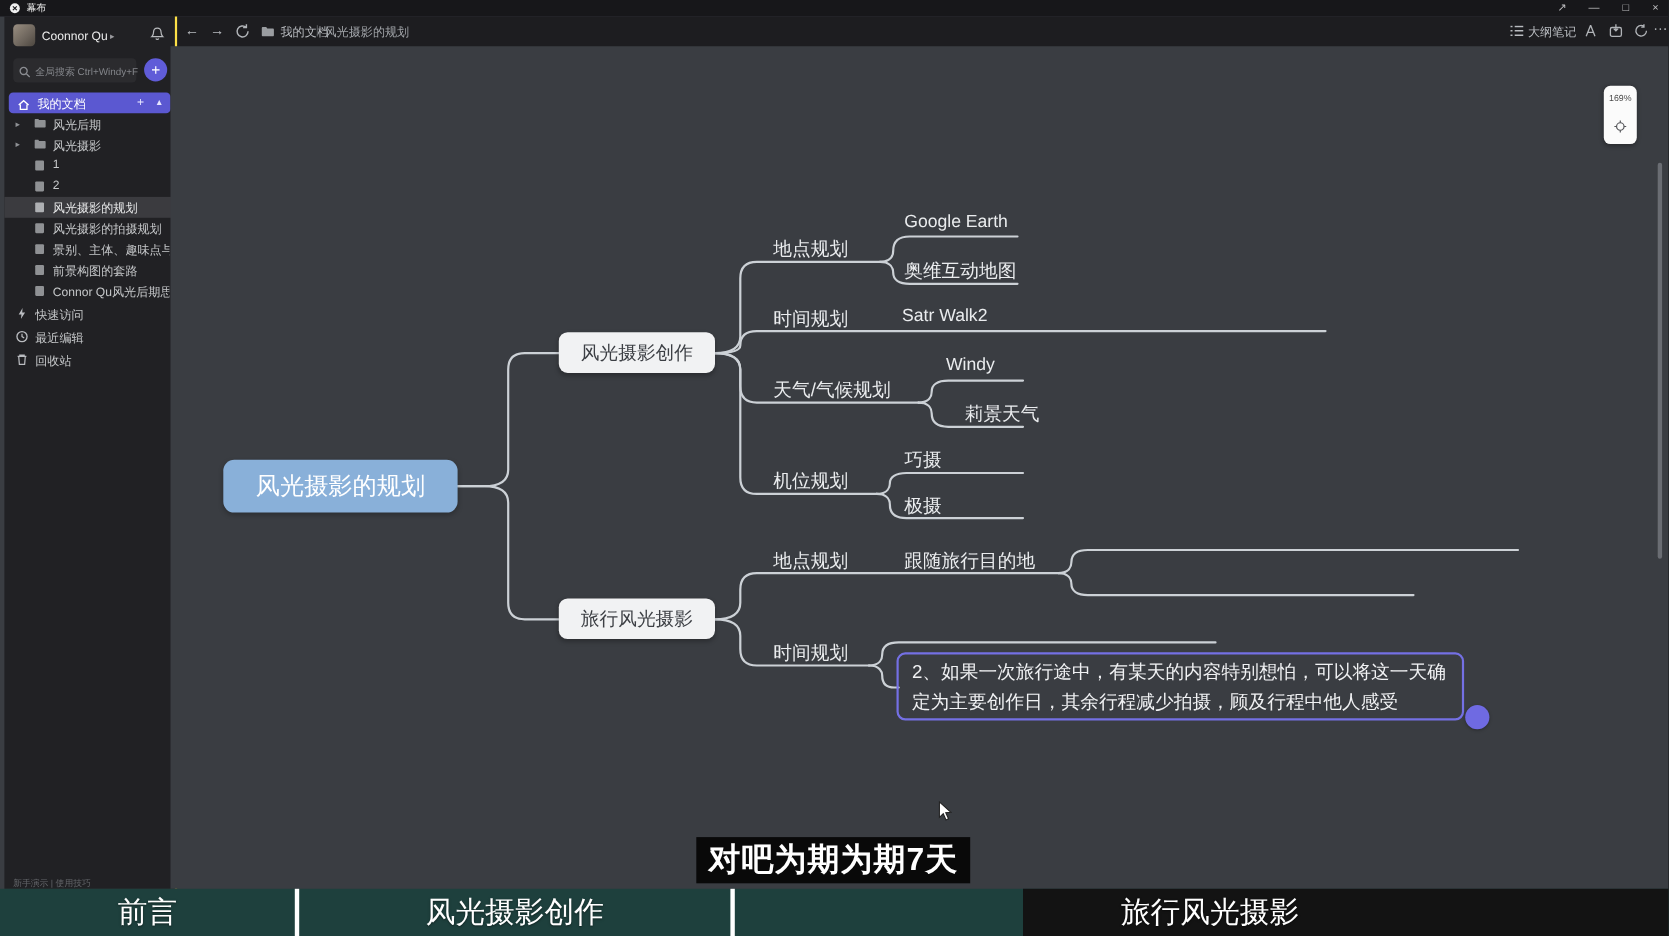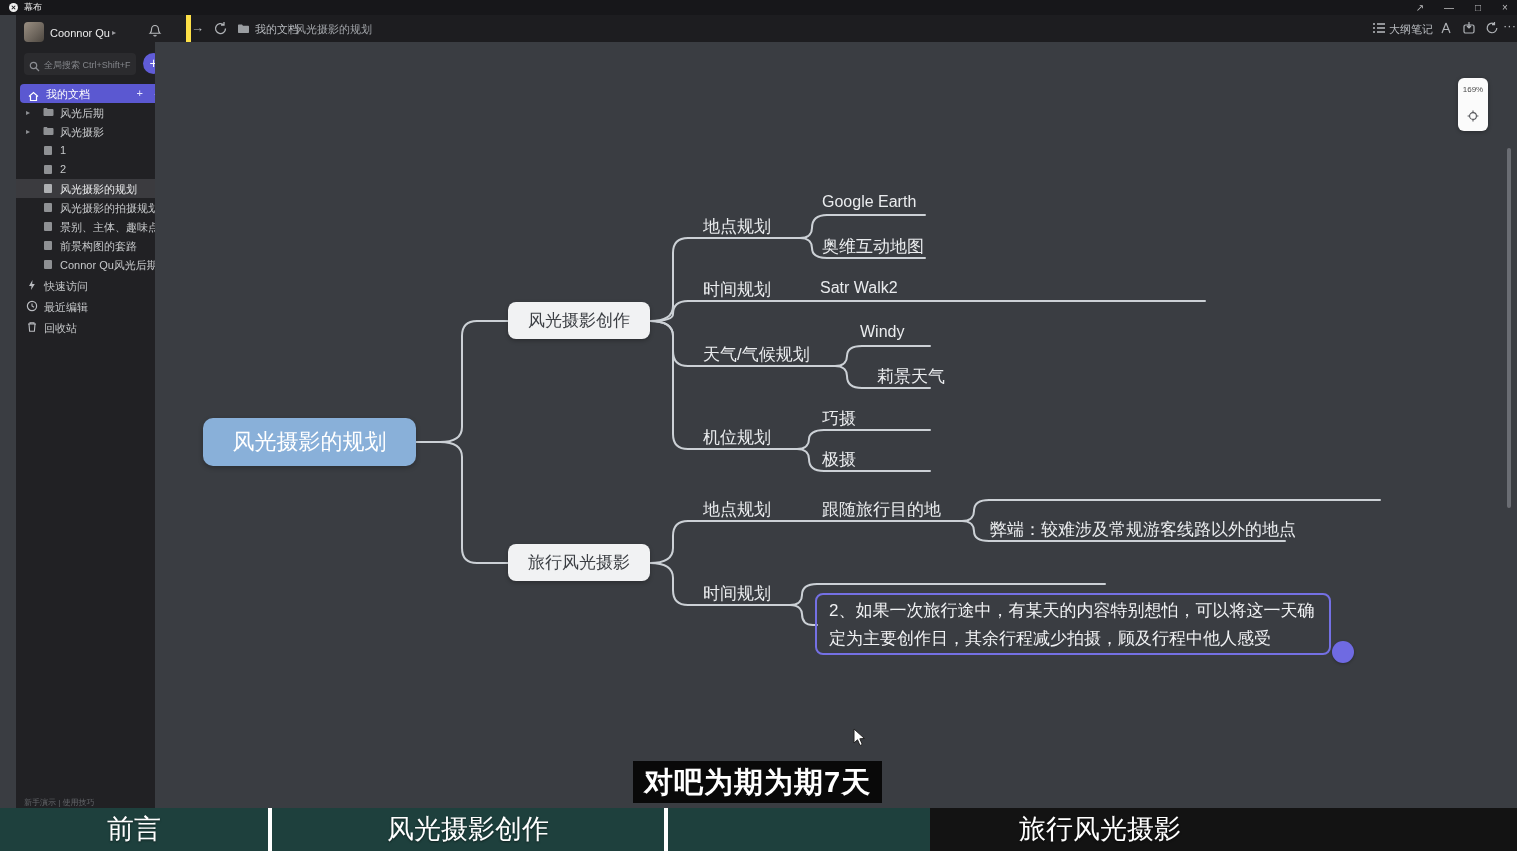--- a/index.html
+++ b/index.html
@@ -15,21 +15,21 @@
   .titlebar .appname{left:24px;top:1px;font-size:9px;}
   .wctl{top:0;height:15px;line-height:15px;font-size:10px;color:#bdbdbf;text-align:center;width:20px;}
 
   
   .toolbar{left:155px;top:15px;width:1362px;height:27px;background:#1d1d20;border-bottom:1px solid #141416;color:#b9bcc0;}
   .tbtxt{top:7px;font-size:11px;color:#b9bcc0;white-space:nowrap;}
   .tbicon{top:6px;width:15px;height:15px;color:#b0b3b7;}
   .tbicon svg{display:block;}
 
   
-  .sidebar{left:16px;top:15px;width:155px;height:793px;background:#212124;border-right:5px solid #fde047;color:#c6c8ca;padding-left:15px;}
+  .sidebar{left:4px;top:15px;width:155px;height:793px;background:#212124;border-right:2px solid #fde047;color:#c6c8ca;}
   .avatar{left:8px;top:7px;width:20px;height:20px;border-radius:4px;
           background:linear-gradient(135deg,#9a8f82,#6d655c 60%,#4c463f);}
   .uname{left:34px;top:12px;font-size:11px;color:#ececec;white-space:nowrap;}
   .ucaret{left:96px;top:13px;font-size:8px;color:#9a9a9e;}
   .bell{left:132px;top:9px;width:14px;height:14px;color:#b8babd;}
   .search{left:8px;top:38px;width:112px;height:22px;background:#2b2b2e;border-radius:4px;}
   .search .ph{position:absolute;left:20px;top:6px;font-size:9px;color:#818archive;color:#83858a;white-space:nowrap;}
   .mag{position:absolute;left:5px;top:5px;width:11px;height:11px;color:#8b8d92;}
   .addbtn{left:127px;top:38px;width:21px;height:21px;border-radius:50%;background:#605cd8;color:#fff;
           font-size:14px;line-height:21px;text-align:center;}
@@ -144,21 +144,21 @@
         </svg>
     </div>
 
     <div class="abs search">
       <span class="mag">
         <svg width="11" height="11" viewBox="0 0 11 11">
             <circle cx="4.5" cy="4.5" r="3.2" fill="none" stroke="currentColor" stroke-width="1.2"></circle>
             <path d="M7 7l3 3" stroke="currentColor" stroke-width="1.2"></path>
           </svg>
       </span>
-      <span class="ph">全局搜索 Ctrl+Shift+F</span>
+      <span class="ph">全局搜索 Ctrl+Windy+F</span>
     </div>
     <div class="abs addbtn">+</div>
 
     <div class="abs docshdr">
       <span class="hi">
         <svg width="11" height="11" viewBox="0 0 11 11">
             <path d="M1 5.5 5.5 1.5 10 5.5M2.5 5v4.5h6V5" fill="none" stroke="#fff" stroke-width="1.2"></path>
           </svg>
       </span>
       <span class="t">我的文档</span>
@@ -285,21 +285,20 @@
     <div class="abs lbl en" style="left:665px;top:237px;">Satr Walk2</div>
     <div class="abs lbl" style="left:548px;top:301px;">天气/气候规划</div>
     <div class="abs lbl en" style="left:705px;top:281px;">Windy</div>
     <div class="abs lbl" style="left:722px;top:323px;">莉景天气</div>
     <div class="abs lbl" style="left:548px;top:384px;">机位规划</div>
     <div class="abs lbl" style="left:667px;top:365px;">巧摄</div>
     <div class="abs lbl" style="left:667px;top:406px;">极摄</div>
 
     <div class="abs lbl" style="left:548px;top:456px;">地点规划</div>
     <div class="abs lbl" style="left:667px;top:456px;">跟随旅行目的地</div>
-    <div class="abs lbl" style="left:835px;top:476px;">弊端：较难涉及常规游客线路以外的地点</div>
     <div class="abs lbl" style="left:548px;top:540px;">时间规划</div>
 
     <div class="abs selnode">2、如果一次旅行途中，有某天的内容特别想怕，可以将这一天确定为主要创作日，其余行程减少拍摄，顾及行程中他人感受</div>
     <div class="abs plusbtn"></div>
 
     <div class="abs zoompanel">
       <div class="zl">169%</div>
       <div class="zi">
         <svg width="12" height="12" viewBox="0 0 12 12">
             <circle cx="6" cy="6" r="3.4" fill="none" stroke="currentColor" stroke-width="1.1"></circle>

